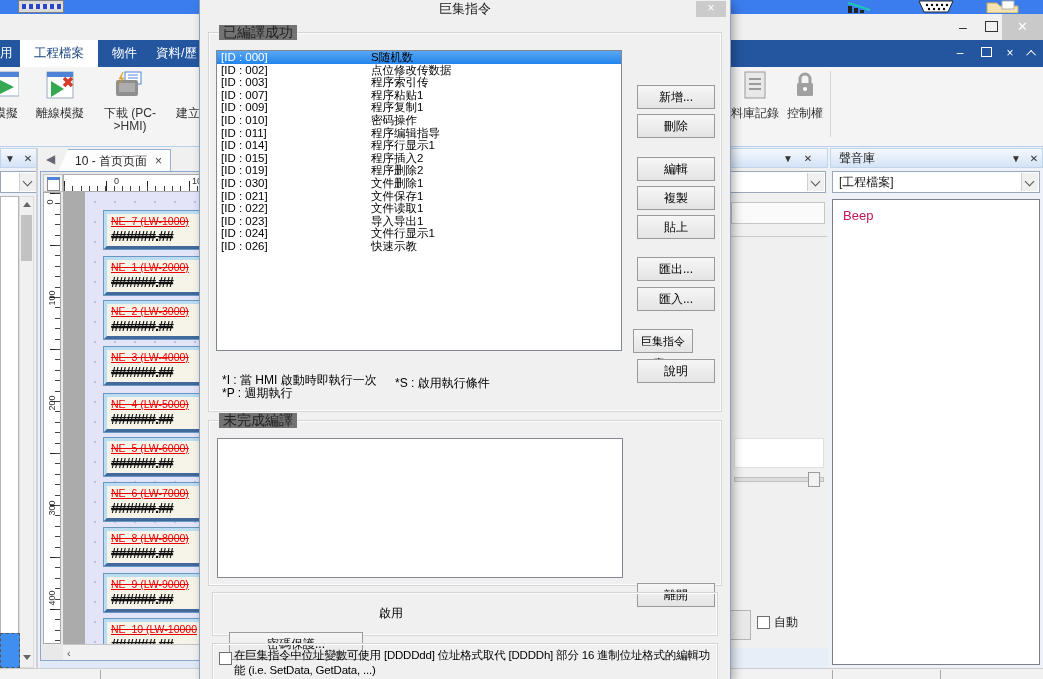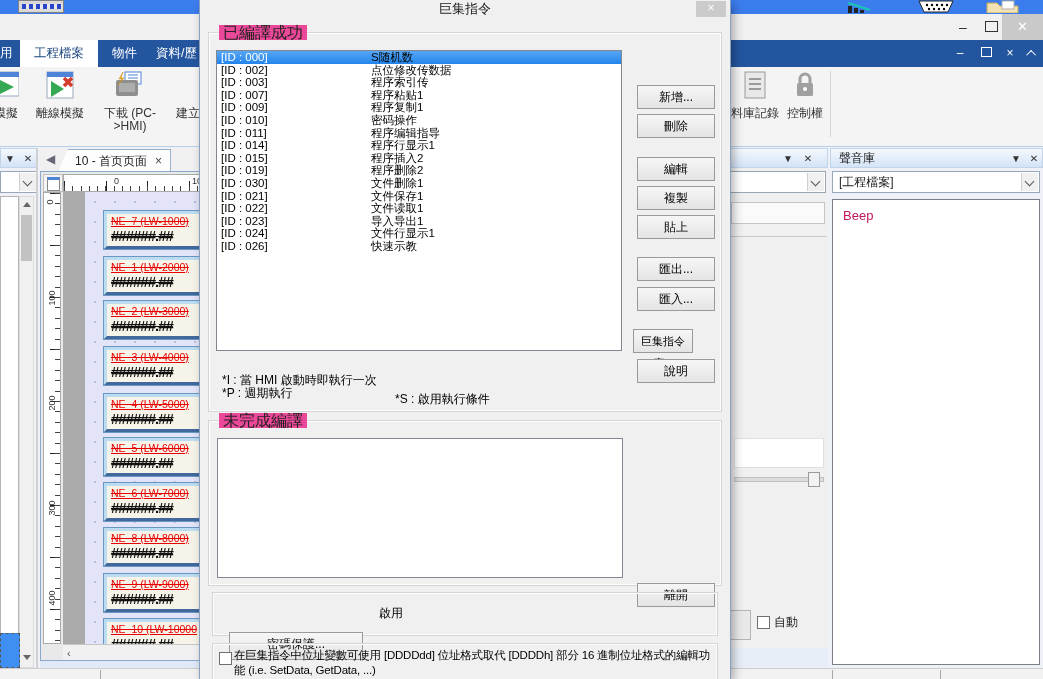--- a/index.html
+++ b/index.html
@@ -94,21 +94,21 @@
   #snd-item{position:absolute;left:10px;top:8px;font-size:13px;color:#be185d;}
   
   #statusbar{left:0;top:668px;width:1043px;height:11px;background:#f2f2f2;border-top:1px solid #cdcdcd;box-sizing:border-box;}
   .stick{position:absolute;top:1px;width:1px;height:9px;background:#a8a8a8;}
   
   #dialog{left:200px;top:0;width:530px;height:679px;background:#f0f0f0;z-index:50;
     box-shadow:0 0 0 1px #8aa0bd,3px 4px 10px rgba(0,0,0,.35);}
   #dlg-title{position:absolute;left:0;top:0;width:100%;height:18px;text-align:center;font-size:13px;line-height:18px;color:#222;}
   #dlg-close{position:absolute;left:496px;top:1px;width:30px;height:16px;background:#cbcbcb;color:#fff;text-align:center;line-height:15px;font-size:12px;}
   .gbox{position:absolute;border:1px solid #d5d5d5;box-shadow:inset 0 0 0 1px #fdfdfd;box-sizing:border-box;}
-  .gbox .glbl{position:absolute;left:10px;top:-8px;background:#ec4899;padding:0 4px;font-size:16px;color:#222;line-height:15px;}
+  .gbox .glbl{position:absolute;left:10px;top:-8px;background:#737373;padding:0 4px;font-size:14px;color:#222;line-height:15px;}
   #macro-list{position:absolute;left:16px;top:50px;width:406px;height:301px;background:#fff;
     border:1px solid #828790;box-sizing:border-box;overflow:hidden;font-size:11.5px;}
   .macro-row{position:relative;height:12.6px;line-height:12.6px;padding-left:4px;white-space:nowrap;color:#000;}
   .macro-row .mname{position:absolute;left:154px;}
   .macro-row.selected{background:linear-gradient(#58a6f5,#2285ec);}
   .macro-row.selected .mid{color:#fff;}
   .dbtn{position:absolute;width:78px;height:24px;background:linear-gradient(#f6f6f6,#e4e4e4);
     border:1px solid #9a9a9a;box-sizing:border-box;text-align:center;line-height:22px;font-size:12px;color:#000;margin-top:33px;}
   .note{position:absolute;font-size:12px;color:#000;white-space:nowrap;}
   #uncw-list{position:absolute;left:8px;top:17px;width:406px;height:140px;background:#fff;border:1px solid #828790;box-sizing:border-box;}
@@ -403,21 +403,21 @@
     <div class="dbtn" style="left:437px;top:124px">編輯</div>
     <div class="dbtn" style="left:437px;top:153px">複製</div>
     <div class="dbtn" style="left:437px;top:182px">貼上</div>
     <div class="dbtn" style="left:437px;top:224px">匯出...</div>
     <div class="dbtn" style="left:437px;top:254px">匯入...</div>
     <div class="dbtn" style="left:433px;top:296px;width:60px;font-size:11px">巨集指令庫...</div>
     <div class="dbtn" style="left:437px;top:326px">說明</div>
 
     <div class="note" style="left:22px;top:372px">*I : 當 HMI 啟動時即執行一次</div>
     <div class="note" style="left:22px;top:385px">*P : 週期執行</div>
-    <div class="note" style="left:195px;top:391px">*S : 啟用執行條件</div>
+    <div class="note" style="left:195px;top:375px">*S : 啟用執行條件</div>
 
     <div class="gbox" style="left:8px;top:420px;width:514px;height:166px">
       <span class="glbl">未完成編譯</span>
       <div id="uncw-list"></div>
     </div>
 
     <div class="dbtn" style="left:437px;top:550px">離開</div>
 
     <div class="gbox" style="left:12px;top:592px;width:506px;height:44px">
       <div class="dbtn" id="pw-btn">密碼保護...</div>

